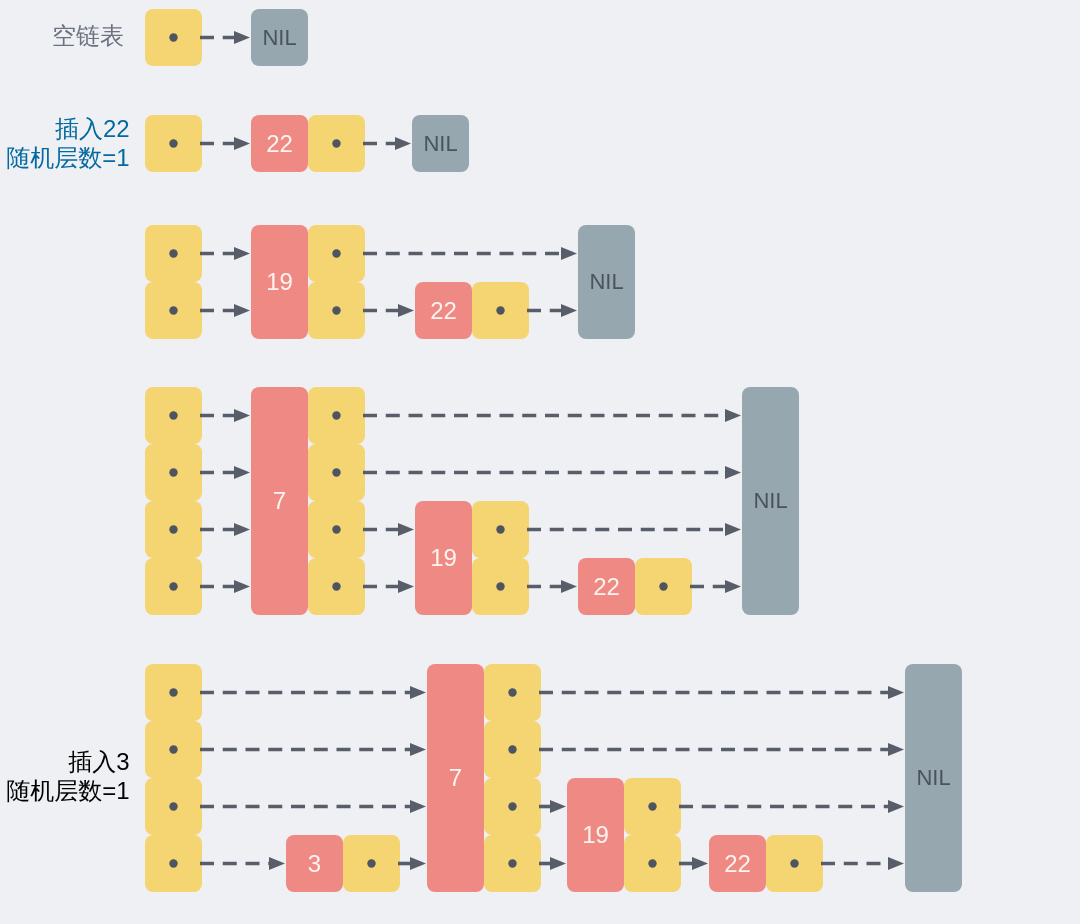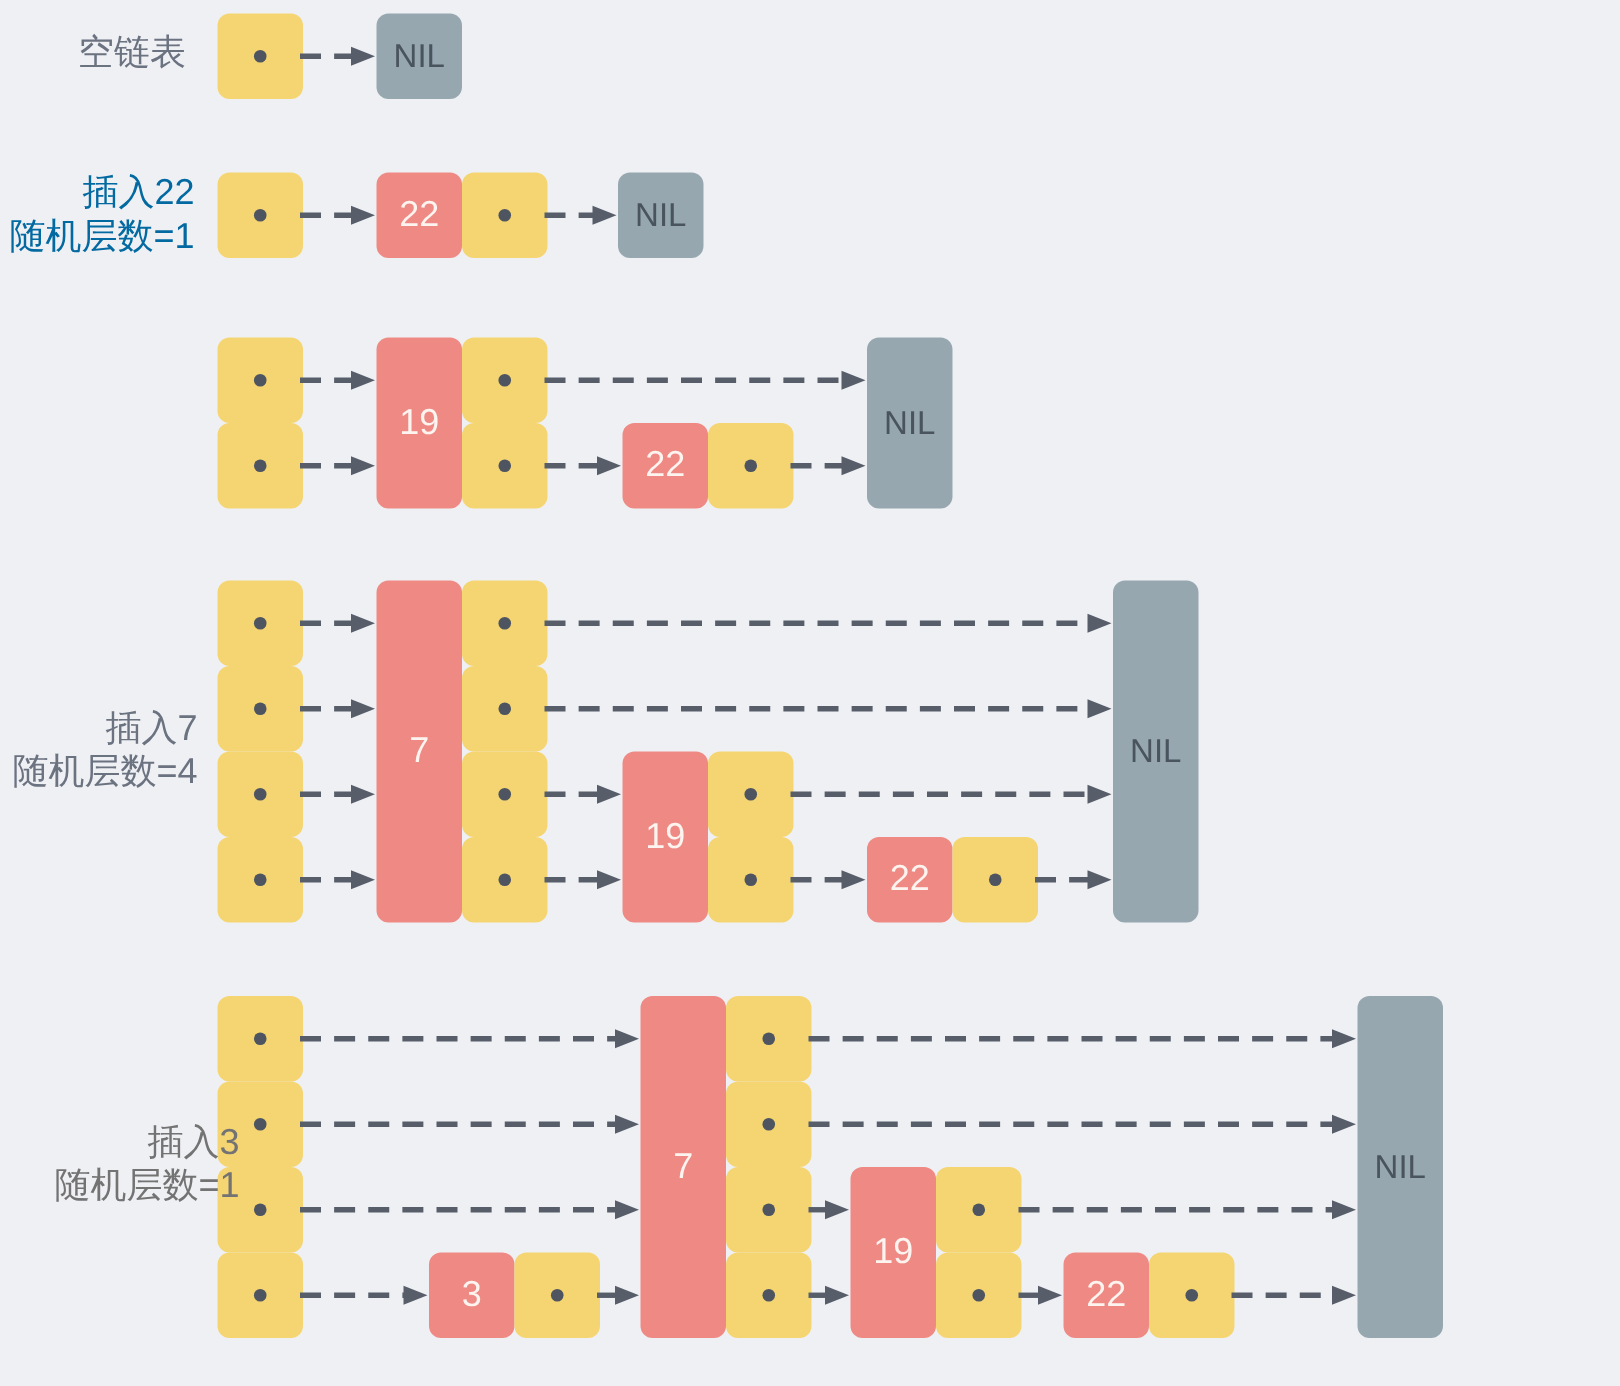--- a/index.html
+++ b/index.html
@@ -187,22 +187,18 @@
       </g>
     </svg>
   <div id="labels">
       <div class="row-label" style="left: 88px; top: 35px; color: rgb(107, 114, 128);">
         <div>空链表</div>
       </div>
       <div class="row-label" style="left: 68px; top: 143px; color: #0369a1;">
         <div>插入22</div>
         <div>随机层数=1</div>
       </div>
-      <div class="row-label" style="left: 70px; top: 500px; color: rgb(107, 114, 128);">
-        <div>插入7</div>
-        <div>随机层数=4</div>
-      </div>
-      <div class="row-label" style="left: 68px; top: 776px; color: #737373; margin-left: 30px;">
+      <div class="row-label" style="left: 68px; top: 776px; color: #000000;">
         <div>插入3</div>
         <div>随机层数=1</div>
       </div>
     </div>
 </div>
 
 </body></html>

